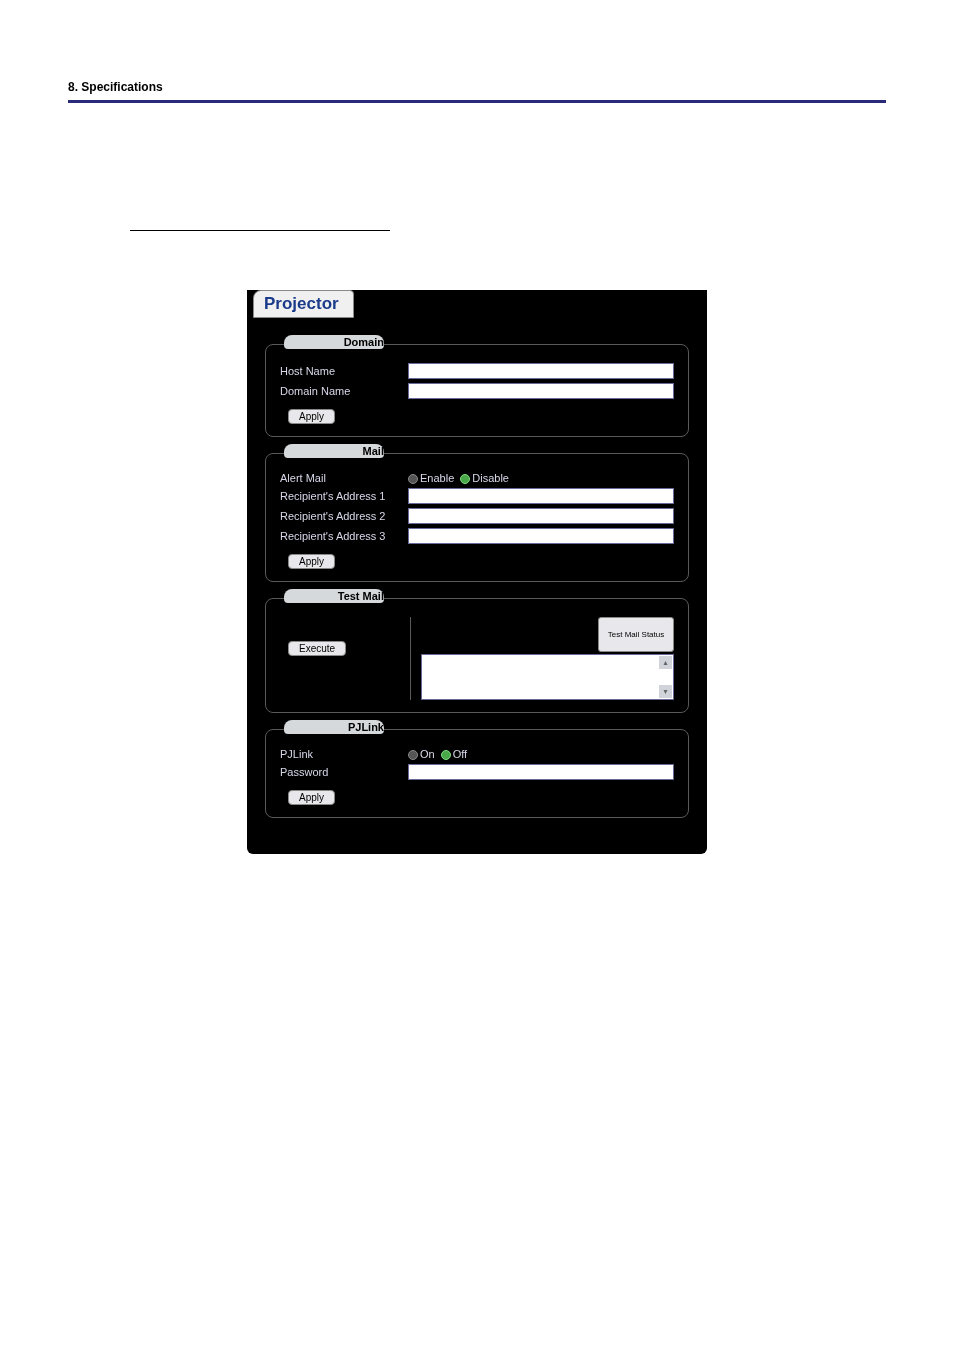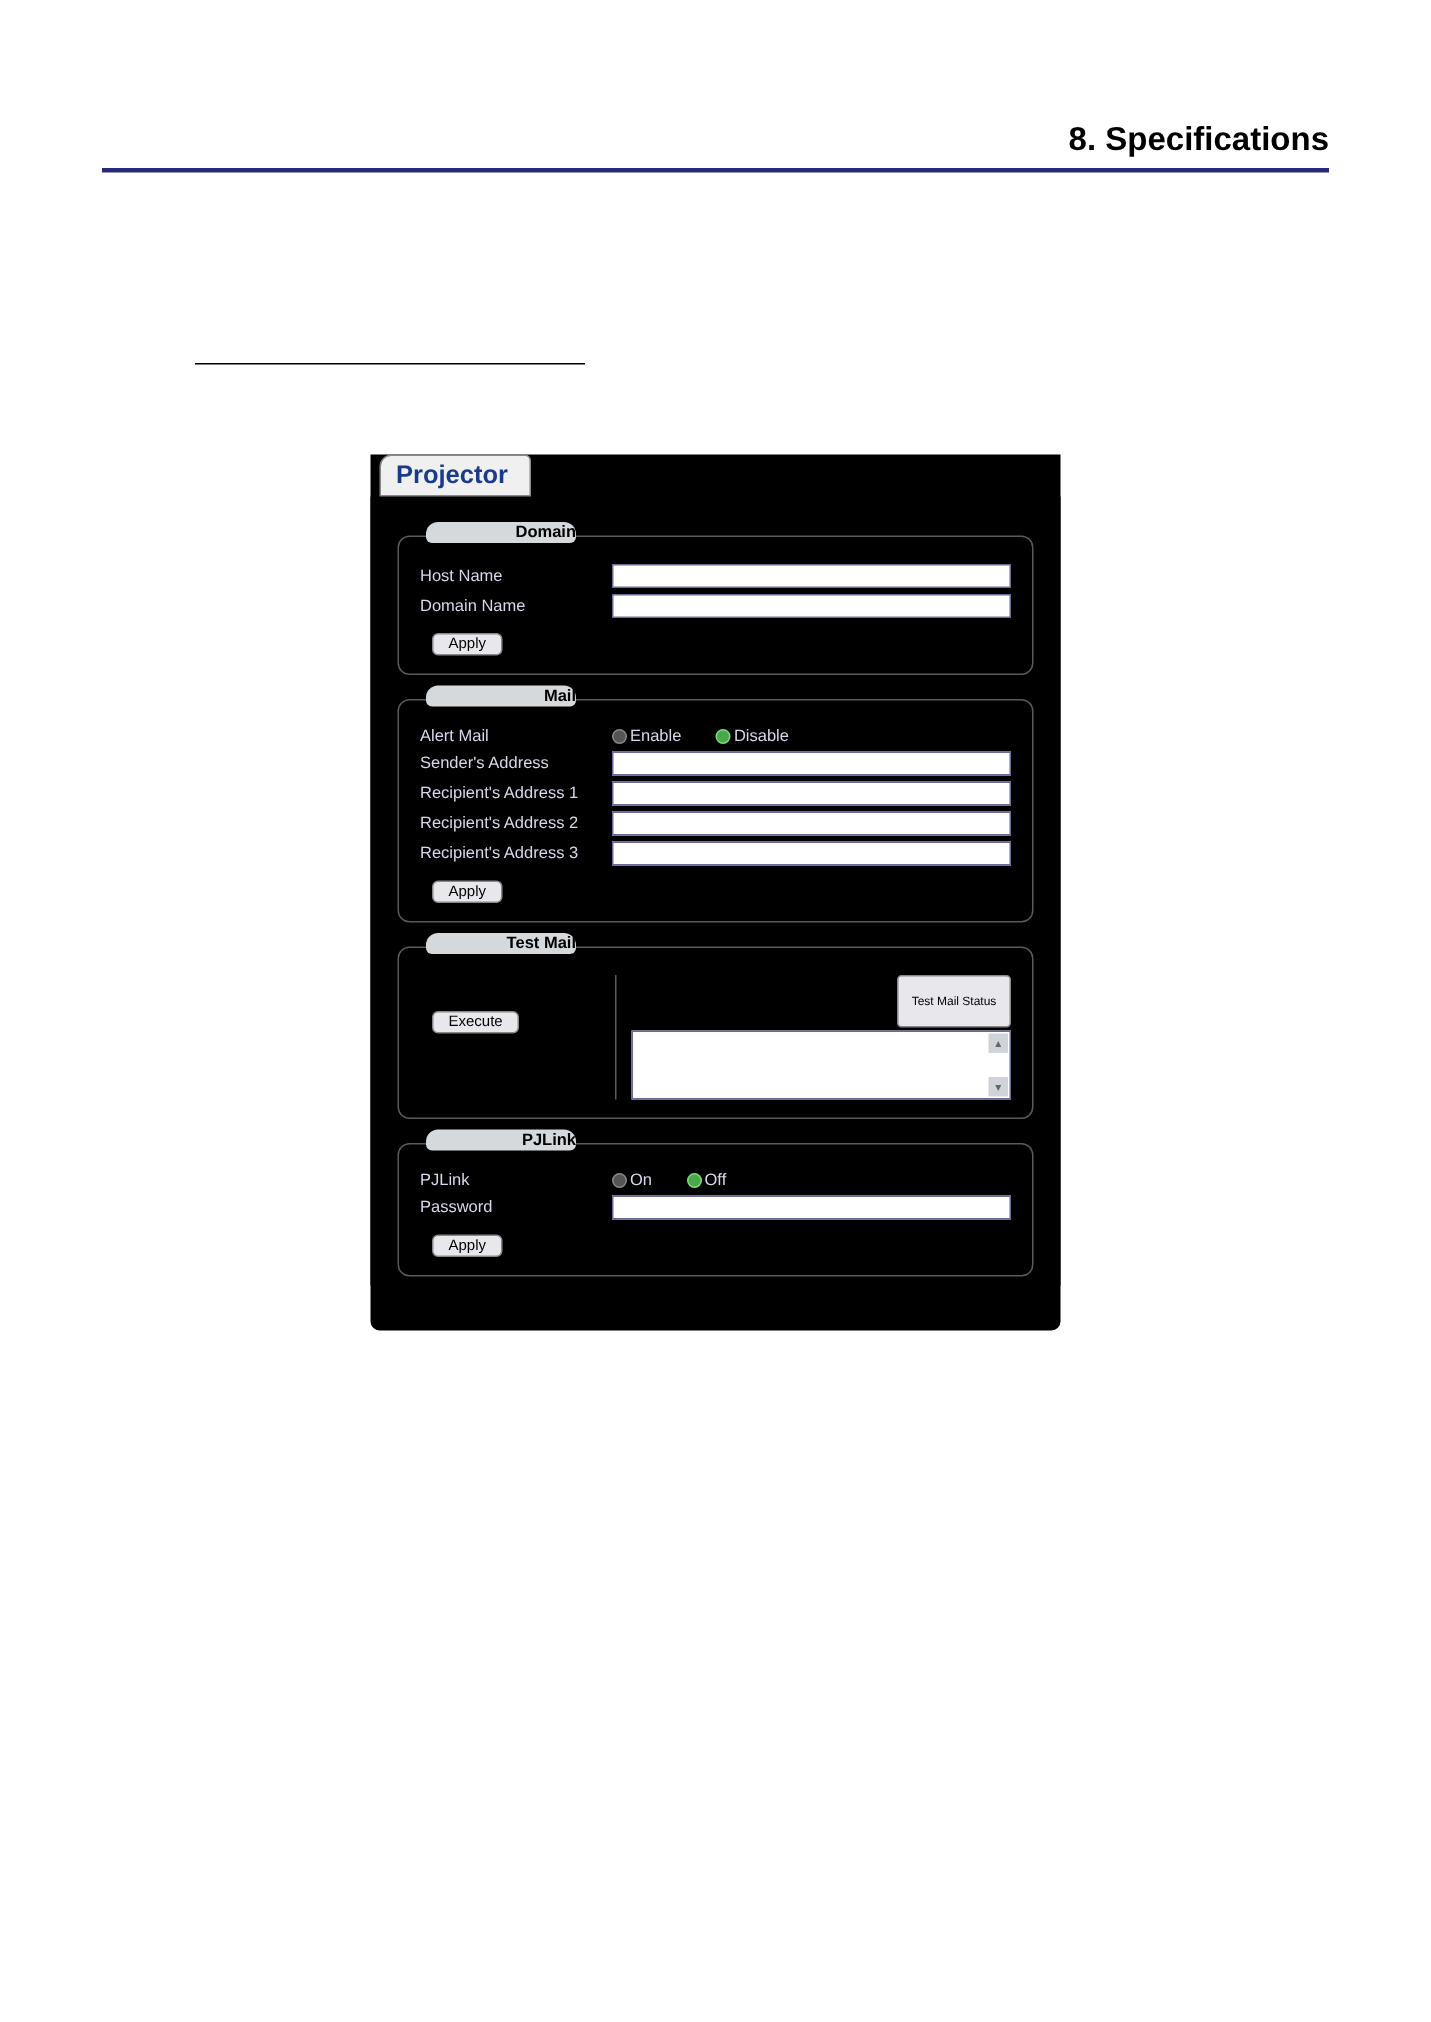--- a/index.html
+++ b/index.html
@@ -9,23 +9,23 @@
     background: #ffffff;
     font-family: Arial, sans-serif;
     position: relative;
   }
   .page {
     padding: 80px 68px 40px 68px;
     height: 100%;
     position: relative;
   }
   .header {
-    text-align: right;
-    font-weight: bold;
-    font-size: 22px;
+    text-align: left;
+    font-weight: bold;
+    font-size: 12px;
     color: #000;
     padding-bottom: 6px;
   }
   .header-rule {
     border: none;
     border-top: 3px solid #2a2a7a;
     margin-bottom: 110px;
   }
   .underline-heading {
     display: inline-block;
@@ -105,21 +105,21 @@
     color: #000;
     font-size: 10px;
     padding: 1px 10px;
     border-radius: 4px;
     margin-top: 6px;
     margin-left: 8px;
     border: 1px solid #888;
   }
   .radio-set {
     display: flex;
-    gap: 23px;
+    gap: 6px;
     align-items: center;
     color: #d8d8ea;
     font-size: 11px;
   }
   .radio-dot {
     width: 10px;
     height: 10px;
     border-radius: 50%;
     display: inline-block;
     margin-right: 2px;
@@ -217,24 +217,20 @@
         <div class="group">
           <div class="group-legend">Mail</div>
           <div class="row">
             <span class="label">Alert Mail</span>
             <div class="radio-set">
               <span><span class="radio-dot radio-off"></span><span>Enable</span></span>
               <span><span class="radio-dot radio-on"></span><span>Disable</span></span>
             </div>
           </div>
           <div class="row">
-            <span class="label">Sender's Address</span>
-            <div class="text-input"></div>
-          </div>
-          <div class="row">
             <span class="label">Recipient's Address 1</span>
             <div class="text-input"></div>
           </div>
           <div class="row">
             <span class="label">Recipient's Address 2</span>
             <div class="text-input"></div>
           </div>
           <div class="row">
             <span class="label">Recipient's Address 3</span>
             <div class="text-input"></div>

